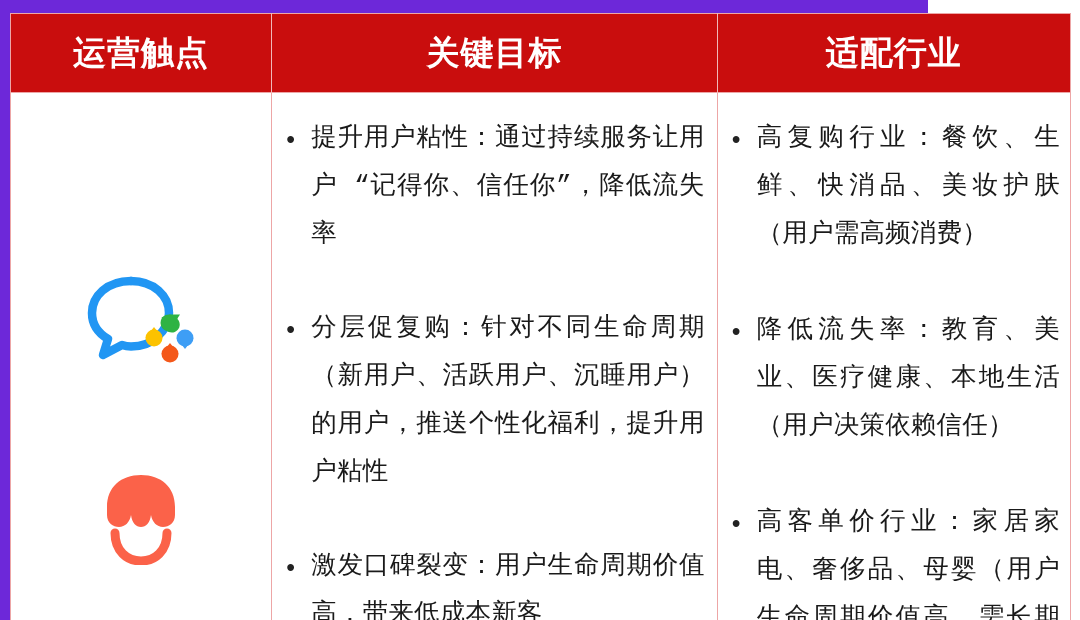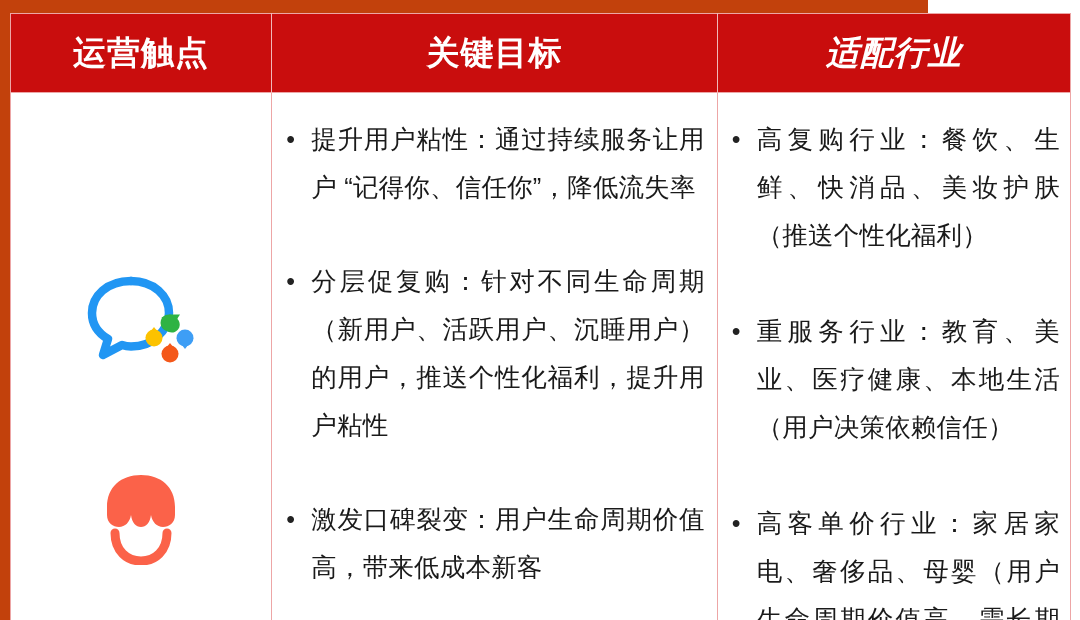--- a/index.html
+++ b/index.html
@@ -11,21 +11,21 @@
     width: 1080px;
     height: 620px;
     font-family: "Liberation Sans", "DejaVu Sans", sans-serif;
     overflow: hidden;
   }
 
   .page {
     position: relative;
     width: 928px;
     height: 620px;
-    background: #c2410c;
+    background: #6d28d9;
   }
 
   .table {
     position: absolute;
     left: 10px;
     top: 13px;
     width: 1061px;
     height: 592px;
     box-sizing: border-box;
     border: 1px solid #eda6a6;
@@ -45,21 +45,21 @@
   }
 
   
   .header-row .cell {
     background: #c90d0d;
     vertical-align: middle;
     text-align: center;
     height: 79px;
     border-right: 1px solid #f0b9b9;
   }
-  .header-row .cell:last-child { border-right: none; font-style: italic; }
+  .header-row .cell:last-child { border-right: none; }
 
   .header-title {
     color: #ffffff;
     font-size: 33px;
     font-weight: bold;
     letter-spacing: 1px;
     line-height: 1.1;
   }
 
   
@@ -118,20 +118,21 @@
     box-sizing: border-box;
   }
   .bullet-text {
     flex: 1 1 auto;
     font-size: 25.5px;
     line-height: 48px;
     color: #1a1a1a;
     text-align: justify;
     text-justify: inter-ideograph;
     letter-spacing: 0.2px;
+    font-family: Liberation Mono, monospace;
   }
 
   
   .col-3 .bullet-list { padding: 22px 10px 0 12px; }
   .col-3 .bullet-item { margin-bottom: 48px; }
   .col-3 .bullet-text { font-size: 25.5px; }
 </style>
 </head>
 <body>
 
@@ -209,25 +210,25 @@
             <span class="bullet-dot">•</span>
             <span class="bullet-text">激发口碑裂变：用户生命周期价值高，带来低成本新客</span>
           </li>
         </ul>
       </div>
 
       <div class="cell col-3">
         <ul class="bullet-list">
           <li class="bullet-item">
             <span class="bullet-dot">•</span>
-            <span class="bullet-text">高复购行业：餐饮、生鲜、快消品、美妆护肤（推送个性化福利）</span>
-          </li>
-          <li class="bullet-item">
-            <span class="bullet-dot">•</span>
-            <span class="bullet-text">重服务行业：教育、美业、医疗健康、本地生活（用户决策依赖信任）</span>
+            <span class="bullet-text">高复购行业：餐饮、生鲜、快消品、美妆护肤（用户需高频消费）</span>
+          </li>
+          <li class="bullet-item">
+            <span class="bullet-dot">•</span>
+            <span class="bullet-text">降低流失率：教育、美业、医疗健康、本地生活（用户决策依赖信任）</span>
           </li>
           <li class="bullet-item">
             <span class="bullet-dot">•</span>
             <span class="bullet-text">高客单价行业：家居家电、奢侈品、母婴（用户生命周期价值高，需长期维护）</span>
           </li>
         </ul>
       </div>
 
     </div>
   </div>

